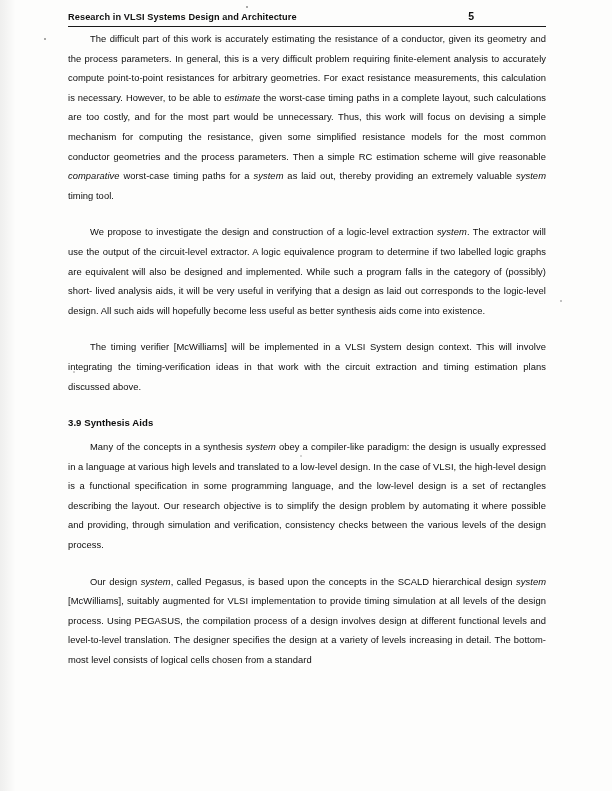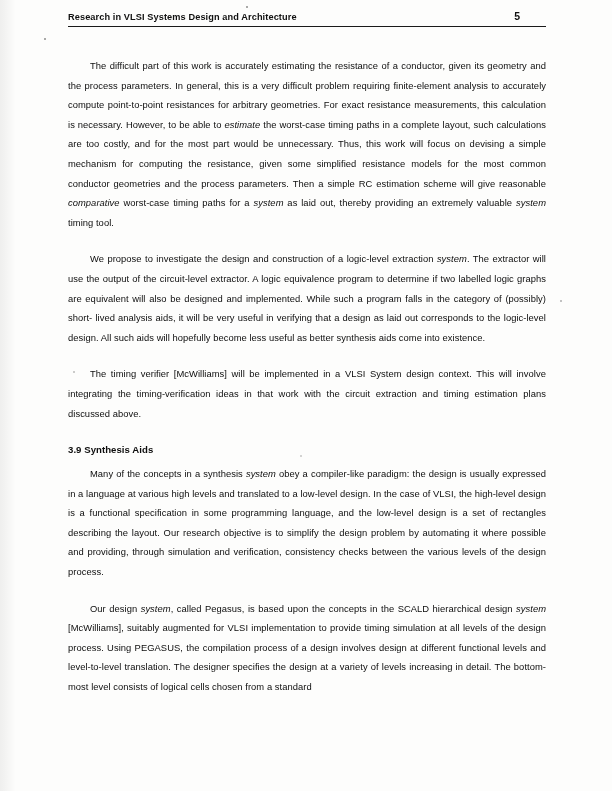--- a/index.html
+++ b/index.html
@@ -20,21 +20,21 @@
     left: 0;
     top: 0;
     width: 612px;
     height: 791px;
     background: #fdfdfc;
   }
   .header {
     position: absolute;
     left: 68px;
     top: 10px;
-    width: 452px;
+    width: 406px;
     display: flex;
     align-items: baseline;
     justify-content: space-between;
   }
   .header-title {
     font-size: 9.2px;
     font-weight: bold;
     letter-spacing: 0.1px;
     color: #111;
   }
@@ -47,21 +47,21 @@
     position: absolute;
     left: 68px;
     top: 26px;
     width: 478px;
     height: 1px;
     background: #1a1a1a;
   }
   .content {
     position: absolute;
     left: 68px;
-    top: 56px;
+    top: 29px;
     width: 478px;
   }
   p.para {
     font-size: 9.4px;
     line-height: 19.6px;
     text-align: justify;
     margin: 0 0 17px 0;
     color: #0d0d0d;
     letter-spacing: 0.05px;
   }

